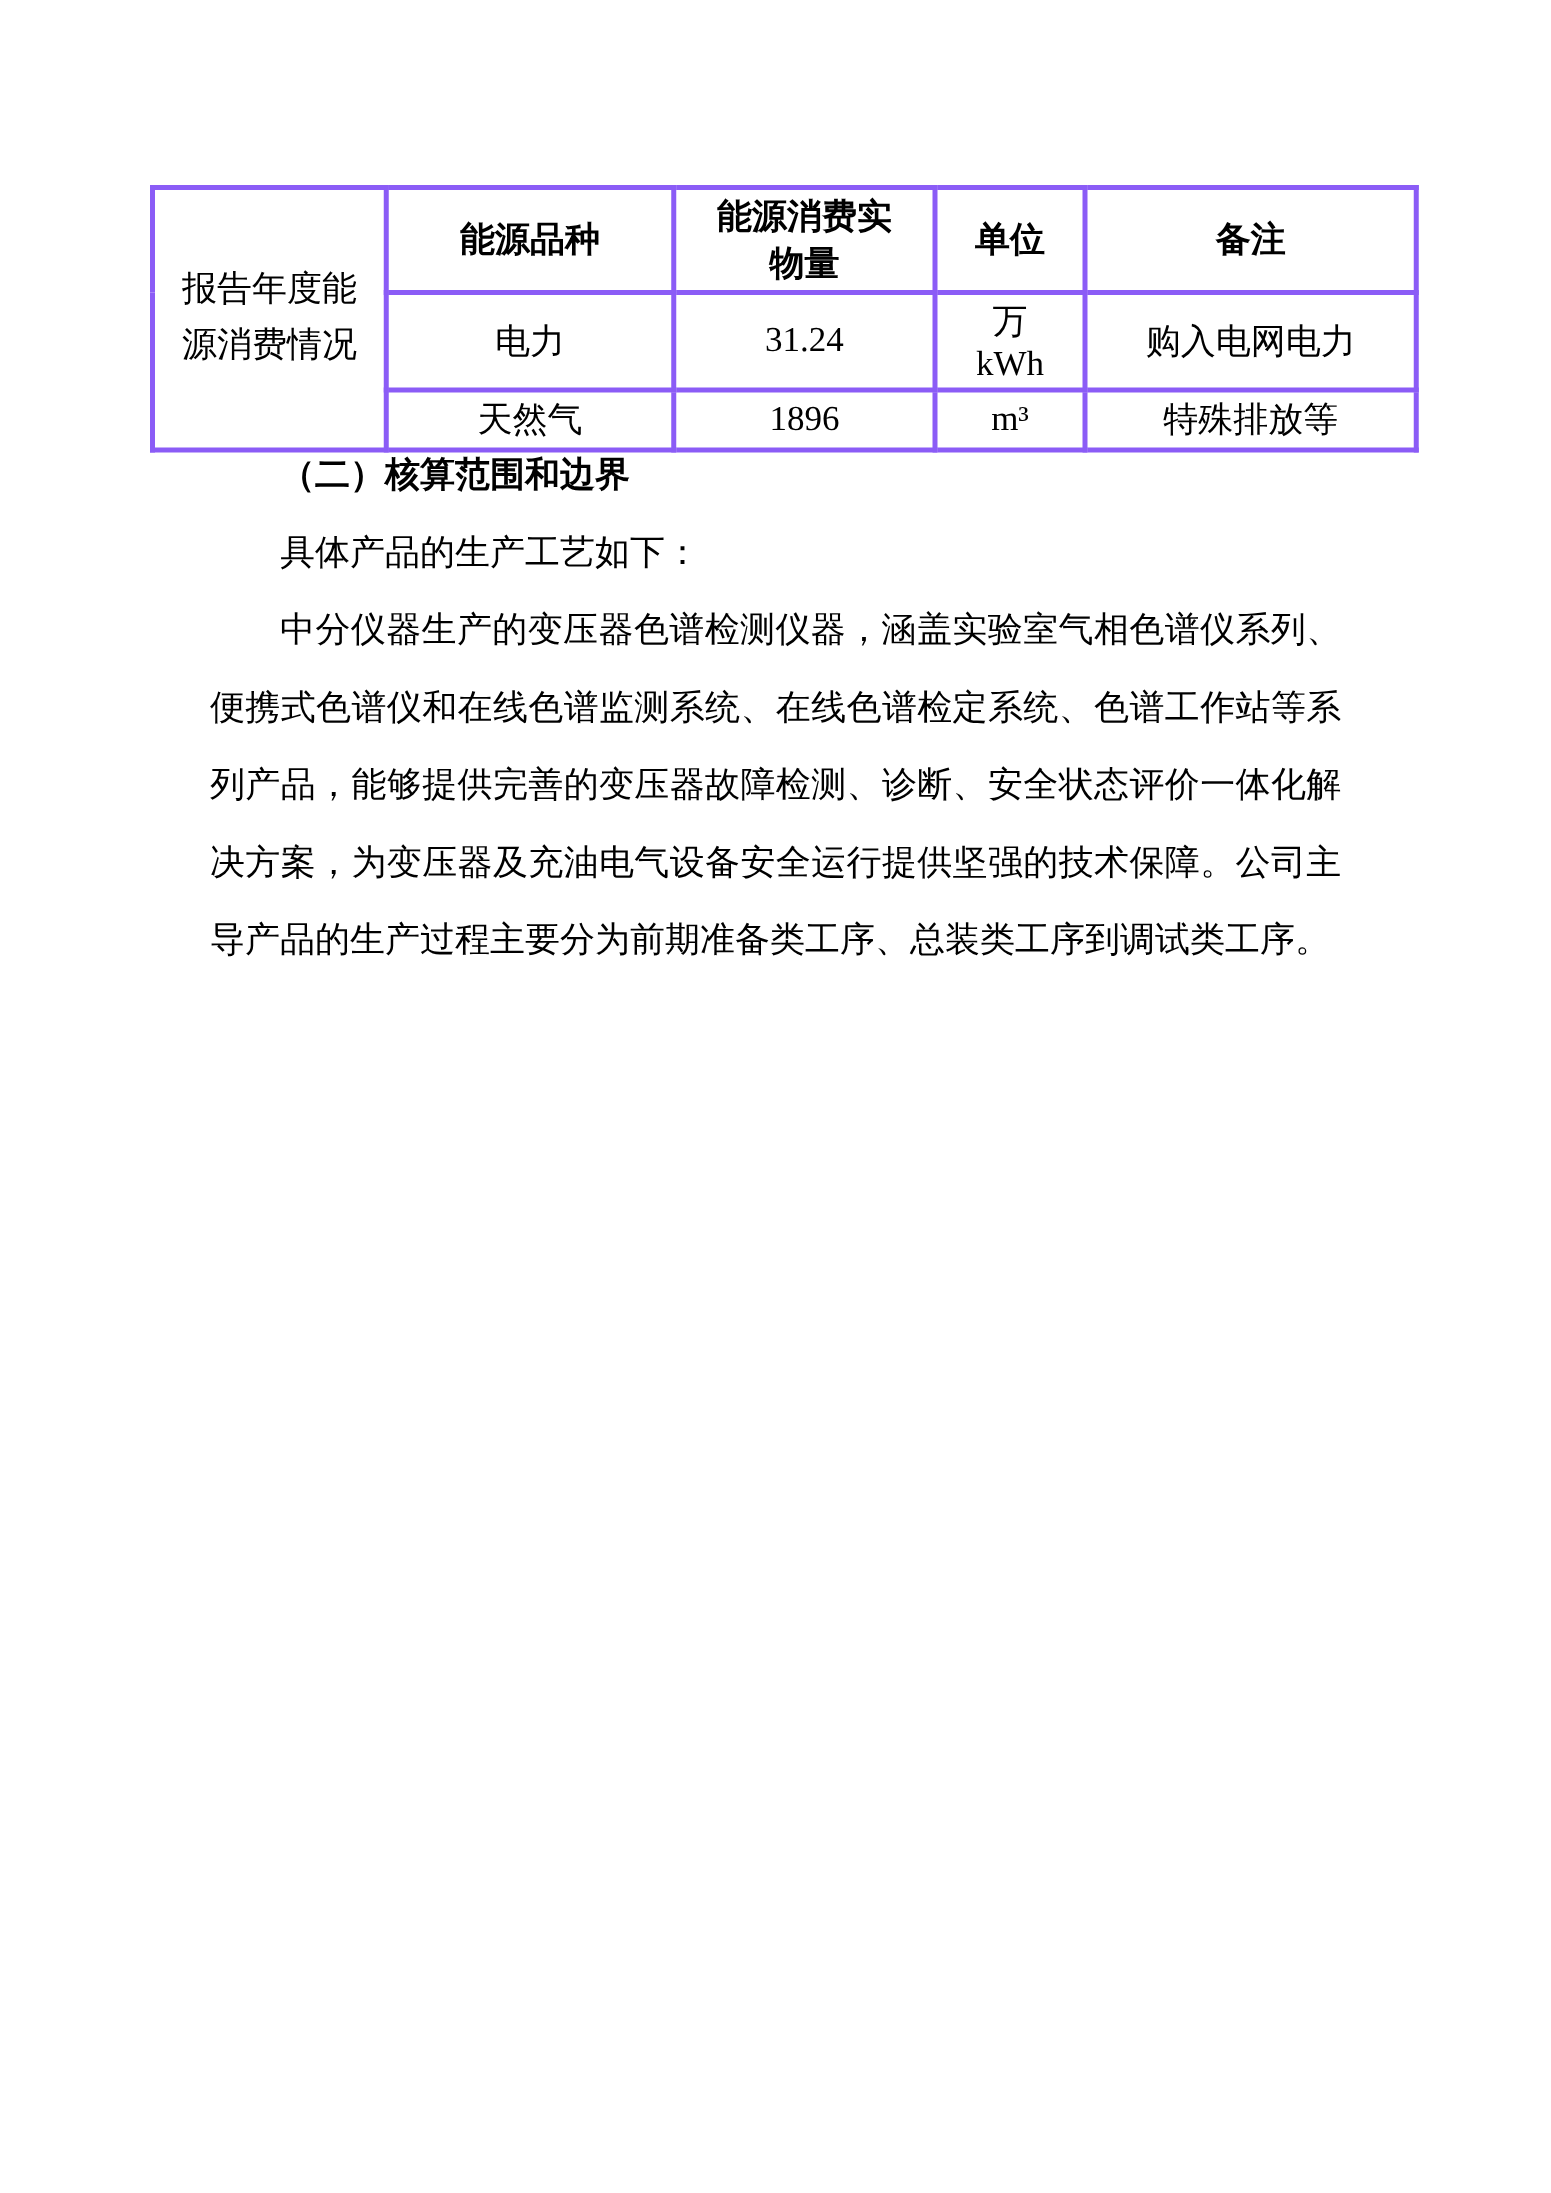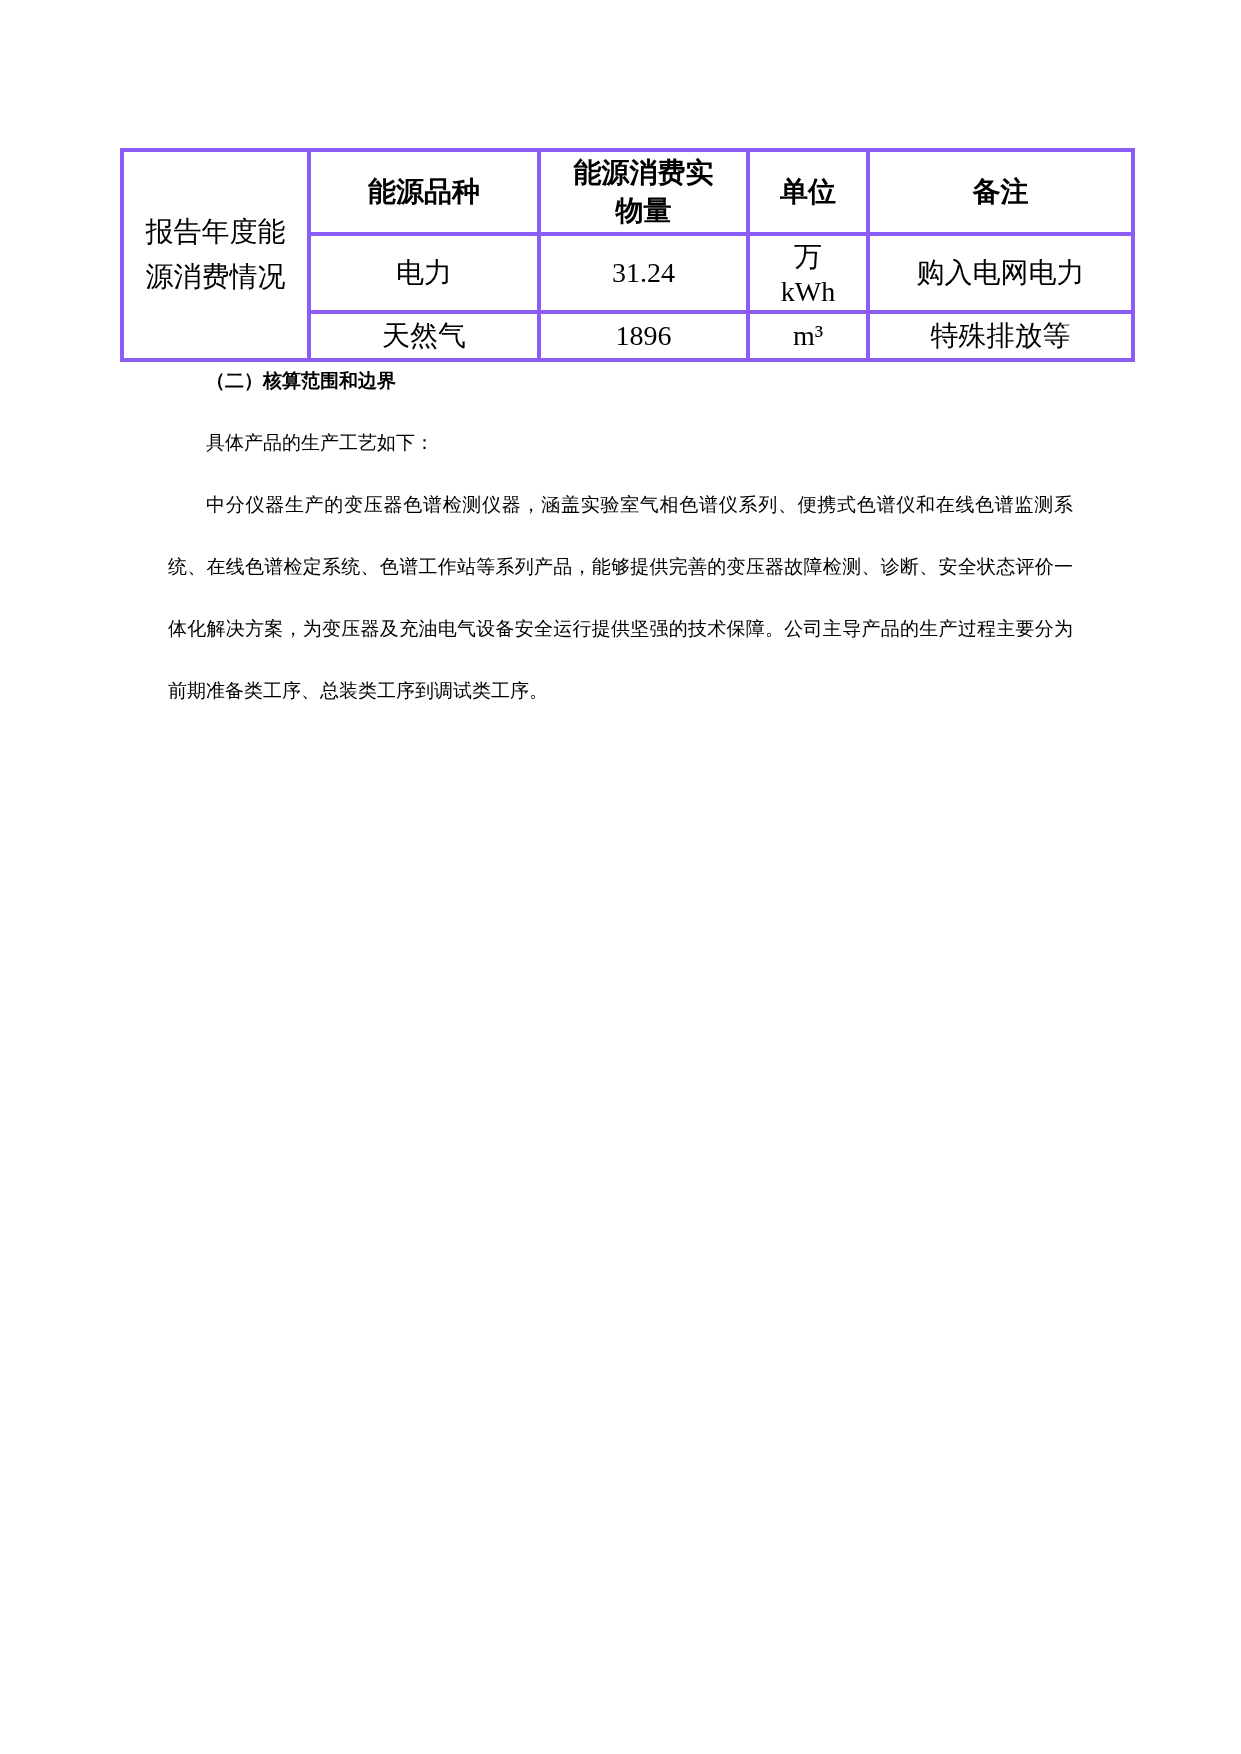--- a/index.html
+++ b/index.html
@@ -45,21 +45,21 @@
     line-height: 1.6;
     padding: 2px 10px;
     margin-top: 27px;
   }
   
   .content {
     position: absolute;
     left: 168px;
     right: 168px;
     top: 340px;
-    font-size: 19px;
+    font-size: 28px;
     line-height: 62px;
     text-align: justify;
     font-family: Liberation Serif, serif;
   }
   .content .heading {
     font-weight: bold;
     text-indent: 2em;
     margin-top: 10px;
   }
   .content .para {

